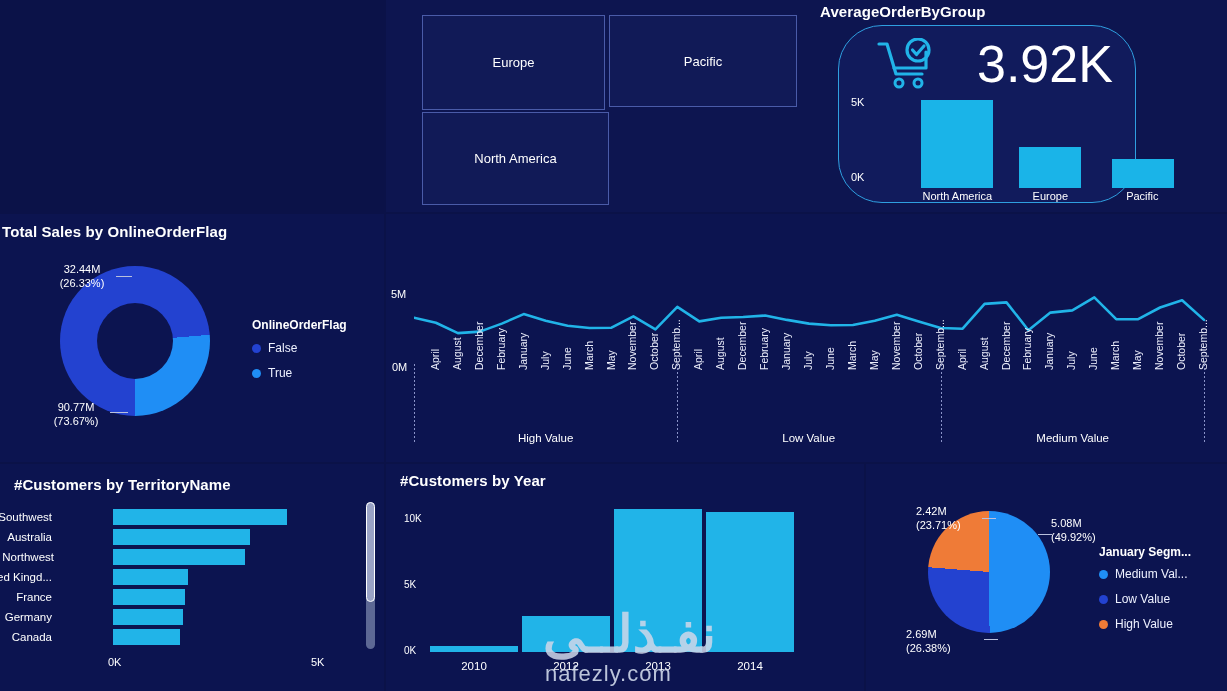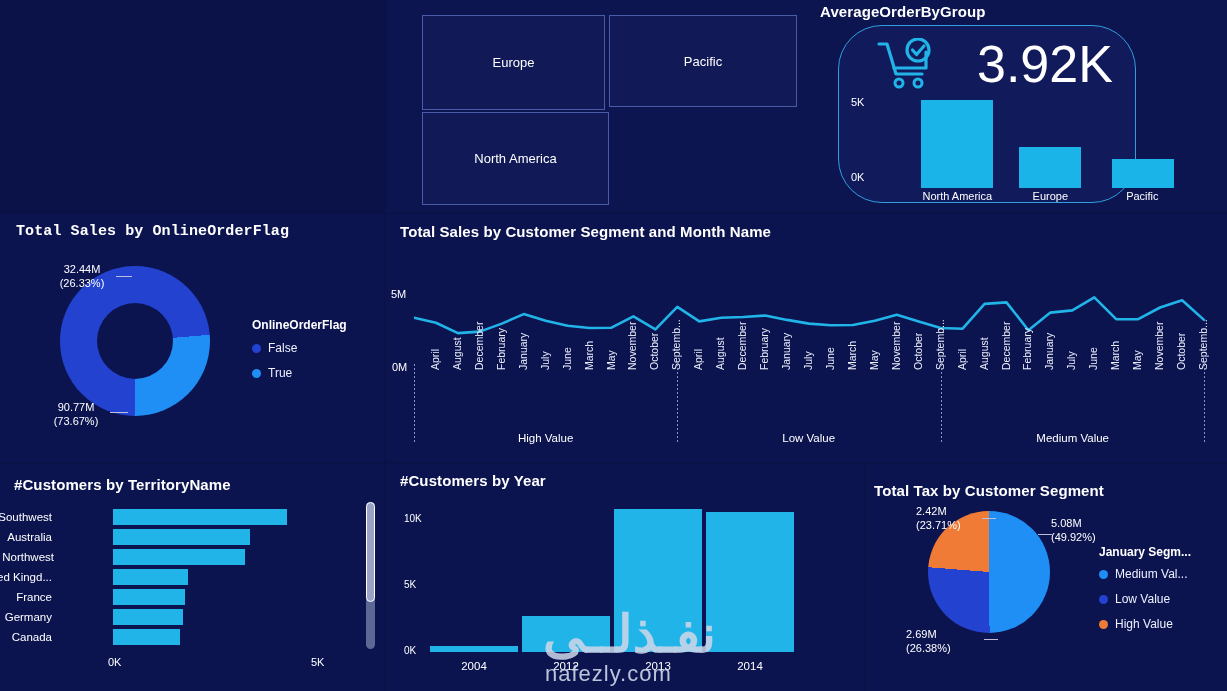--- a/index.html
+++ b/index.html
@@ -62,21 +62,21 @@
     position: absolute; left: 138px; top: 8px;
     font-size: 52px; color: #ffffff; letter-spacing: 0px; line-height: 60px;
   }
   .avg-ytick { position: absolute; color: #ffffff; font-size: 11px; }
   .avg-bar { position: absolute; background: #1ab4e8; bottom: 0; }
   #avg-plot { position: absolute; left: 72px; top: 72px; width: 278px; height: 90px; }
   .avg-xlbl { position: absolute; color: #ffffff; font-size: 11px; text-align: center; top: 164px; }
 
   
   #donut-panel { left: 0; top: 214px; width: 384px; height: 248px; background: #0c1450; }
-  #donut-title { left: 16px; top: 9px; font-family: Liberation Mono, monospace; }
+  #donut-title { left: 2px; top: 9px; }
   #donut-wrap { position: absolute; left: 60px; top: 52px; width: 150px; height: 150px; }
   .donut-callout { position: absolute; color: #ffffff; font-size: 11px; text-align: center; line-height: 14px; }
   #donut-legend { position: absolute; left: 252px; top: 104px; }
   #donut-legend .lg-title { color: #ffffff; font-weight: bold; font-size: 12px; margin-bottom: 9px; }
   .lg-row { display: flex; align-items: center; gap: 7px; margin-bottom: 11px; }
   .lg-dot { width: 9px; height: 9px; border-radius: 50%; flex: none; }
   .lg-txt { color: #eef1ff; font-size: 12px; white-space: nowrap; }
 
   
   #line-panel { left: 386px; top: 214px; width: 841px; height: 248px; background: #0c1450; }
@@ -197,21 +197,20 @@
         <span class="lg-txt">False</span>
       </div>
       <div class="lg-row">
         <span class="lg-dot" style="background:#1f8ef5"></span>
         <span class="lg-txt">True</span>
       </div>
     </div>
   </div>
 
   <div class="panel" id="line-panel">
-    <div class="panel-title" id="line-title">Total Sales by Customer Segment and Month Name</div>
     <div id="line-ytick-5m">5M</div>
     <div id="line-ytick-0m">0M</div>
     <svg id="line-svg" width="800" height="140">
       <polyline id="line-path" fill="none" stroke="#21b4e8" stroke-width="2.6" stroke-linejoin="round" stroke-linecap="round" points="0.0,83.7 21.9,88.8 43.9,99.1 65.8,97.6 87.8,89.6 109.7,80.1 131.7,86.7 153.6,91.8 175.6,94.0 197.5,93.7 219.4,82.3 241.4,95.4 263.3,72.8 285.3,87.4 307.2,83.7 329.2,83.0 351.1,81.5 373.1,85.9 395.0,89.6 416.9,91.3 438.9,91.0 460.8,86.7 482.8,80.8 504.7,87.4 526.7,94.0 548.6,94.7 570.6,69.9 592.5,68.4 614.4,96.2 636.4,78.6 658.3,76.4 680.3,63.3 702.2,85.2 724.2,85.2 746.1,73.5 768.1,66.2 790.0,85.9"></polyline>
     </svg>
     <div id="month-labels">
         <div class="month-lbl" style="left: 43px; top: 156px;">April</div>
         <div class="month-lbl" style="left: 65px; top: 156px;">August</div>
         <div class="month-lbl" style="left: 87px; top: 156px;">December</div>
         <div class="month-lbl" style="left: 109px; top: 156px;">February</div>
@@ -299,31 +298,30 @@
   <div id="terr-x5">5K</div>
 
   <div class="panel" id="year-panel">
     <div class="panel-title" id="year-title">#Customers by Year</div>
   </div>
   <div id="year-plot" style="position: absolute; left: 386px; top: 464px; width: 478px; height: 227px;">
       <div class="ytick" style="left: 10px; top: 49px;">10K</div>
       <div class="ytick" style="left: 10px; top: 115px;">5K</div>
       <div class="ytick" style="left: 10px; top: 181px;">0K</div>
       <div class="ybar" style="left: 44px; width: 88px; height: 6px; top: 182px;"></div>
-      <div class="ybar-lbl" style="left: 42px; width: 92px; top: 196px;">2004</div>
+      <div class="ybar-lbl" style="left: 42px; width: 92px; top: 196px;">2010</div>
       <div class="ybar" style="left: 136px; width: 88px; height: 36px; top: 152px;"></div>
       <div class="ybar-lbl" style="left: 134px; width: 92px; top: 196px;">2012</div>
       <div class="ybar" style="left: 228px; width: 88px; height: 143px; top: 45px;"></div>
       <div class="ybar-lbl" style="left: 226px; width: 92px; top: 196px;">2013</div>
       <div class="ybar" style="left: 320px; width: 88px; height: 140px; top: 48px;"></div>
       <div class="ybar-lbl" style="left: 318px; width: 92px; top: 196px;">2014</div>
     </div>
 
   <div class="panel" id="pie-panel">
-    <div class="panel-title" id="pie-title">Total Tax by Customer Segment</div>
     <div id="pie-shape" style="background: conic-gradient(rgb(31, 142, 245) 0deg, rgb(31, 142, 245) 179.47deg, rgb(35, 66, 208) 179.47deg, rgb(35, 66, 208) 274.5deg, rgb(239, 123, 55) 274.5deg, rgb(239, 123, 55) 360deg);"></div>
 
     <div class="pie-callout" style="left:50px; top:40px; width:82px;">
       <div>2.42M</div>
       <div>(23.71%)</div>
     </div>
     <div class="pie-callout" style="left:40px; top:163px; width:86px;">
       <div>2.69M</div>
       <div>(26.38%)</div>
     </div>

